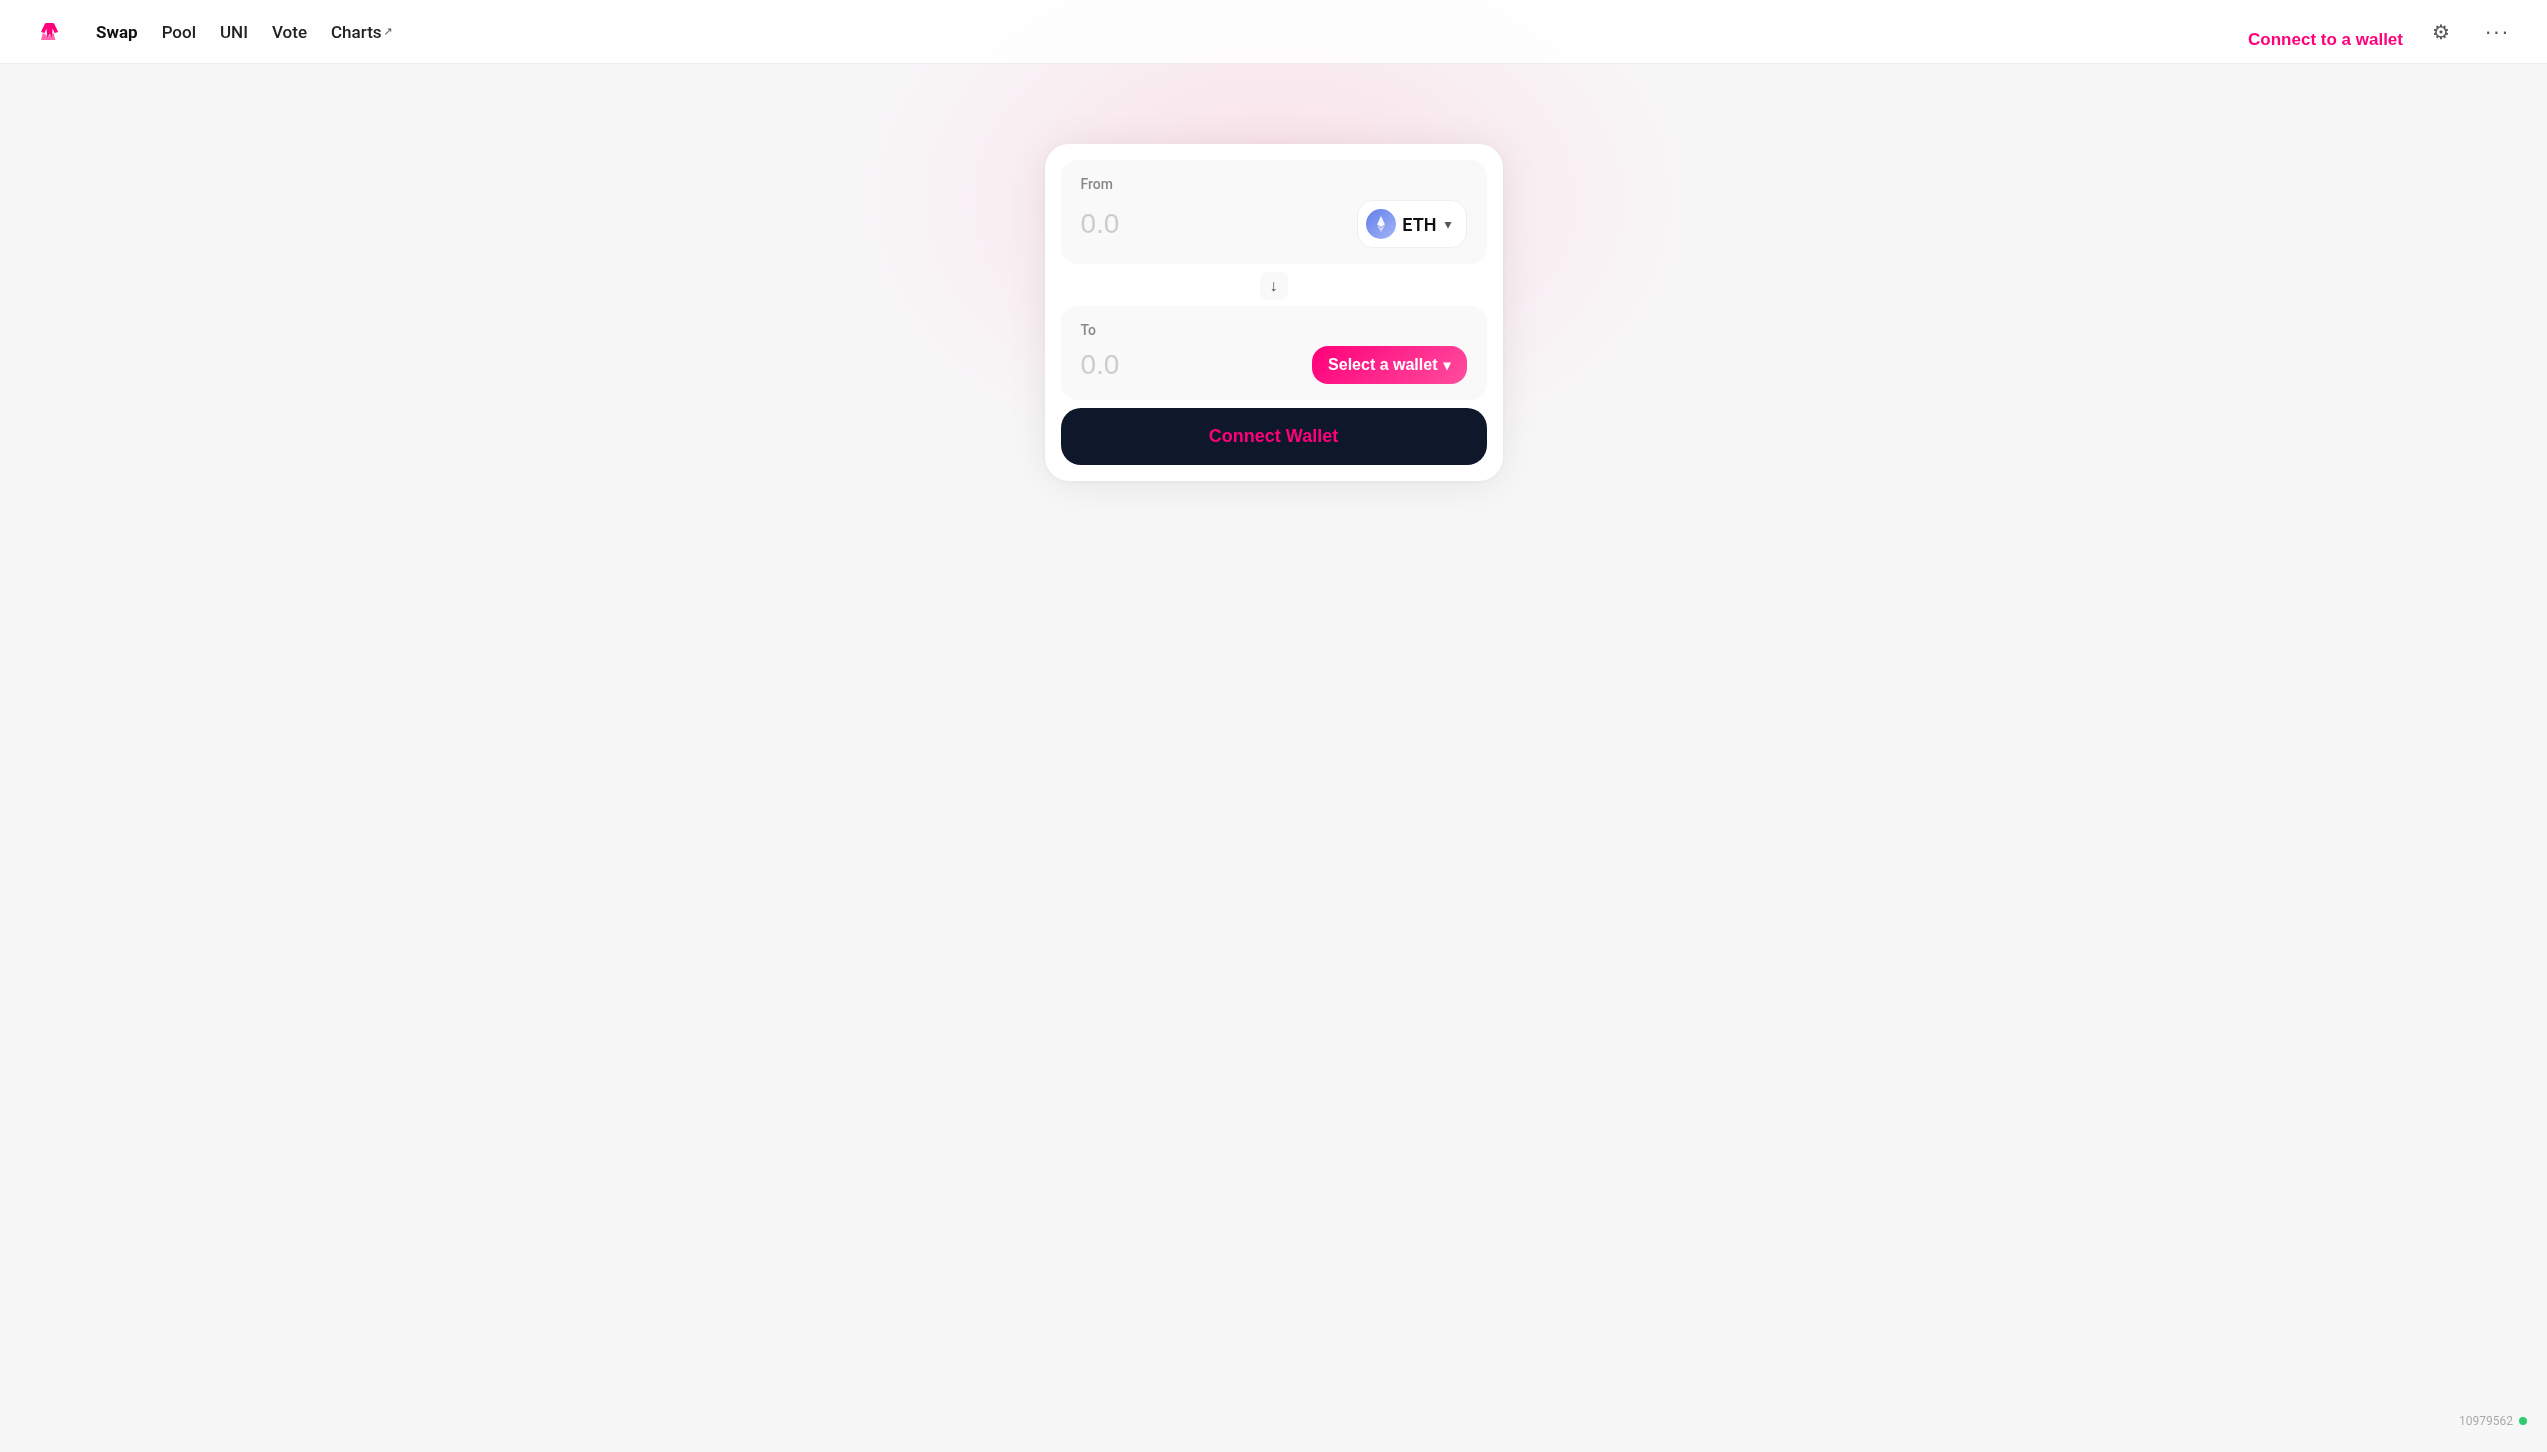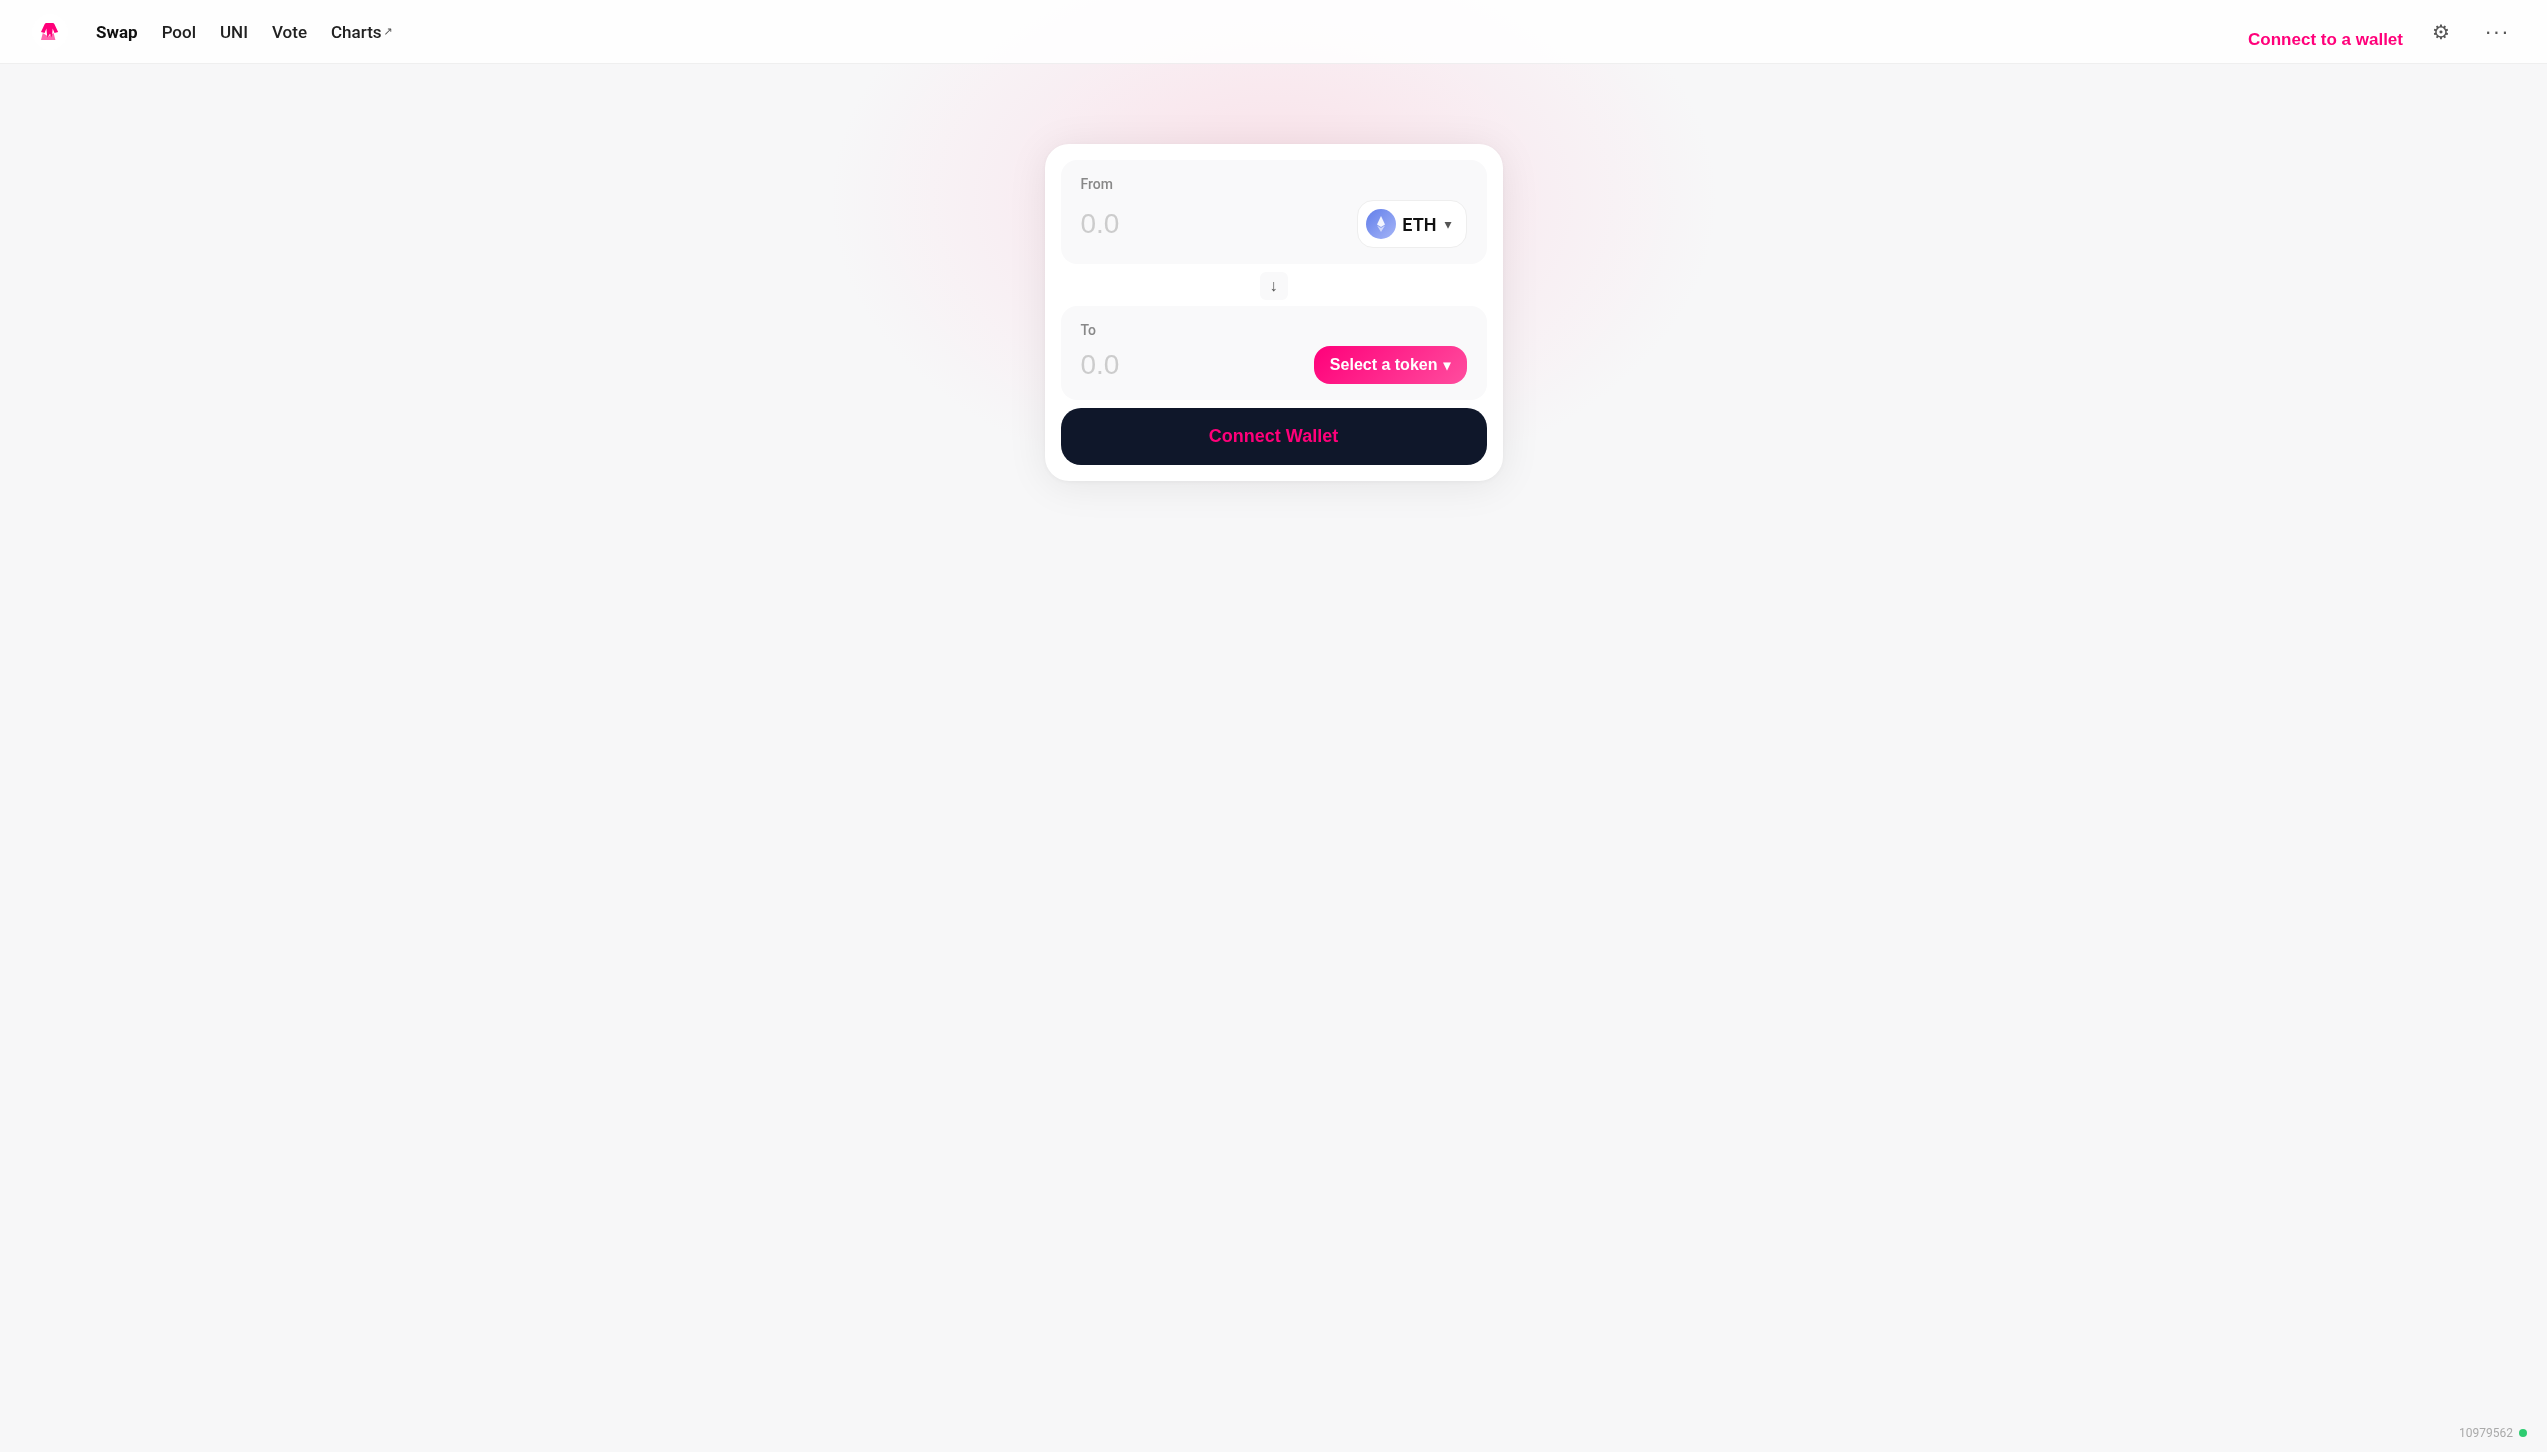--- a/index.html
+++ b/index.html
@@ -265,21 +265,21 @@
       padding: 18px;
       font-size: 18px;
       font-weight: 600;
       cursor: pointer;
       text-align: center;
     }
 
     
     .status-bar {
       position: fixed;
-      bottom: 12px;
+      bottom: 24px;
       right: 20px;
       display: flex;
       align-items: center;
       gap: 6px;
       font-size: 12px;
       color: #aaa;
     }
 
     .status-dot {
       width: 8px;
@@ -347,21 +347,21 @@
       <button class="swap-arrow-btn">
         <span>↓</span>
       </button>
     </div>
 
     <div class="swap-section">
       <div class="swap-section-label">To</div>
       <div class="swap-section-row">
         <input class="swap-amount-input" type="text" placeholder="0.0" style="">
         <button class="select-token-btn">
-          <span>Select a token</span>
+          <span>Select a wallet</span>
           <span class="chevron">▾</span>
         </button>
       </div>
     </div>
 
     <button class="connect-wallet-main-btn">Connect Wallet</button>
 
   </div>
 </div>
 

